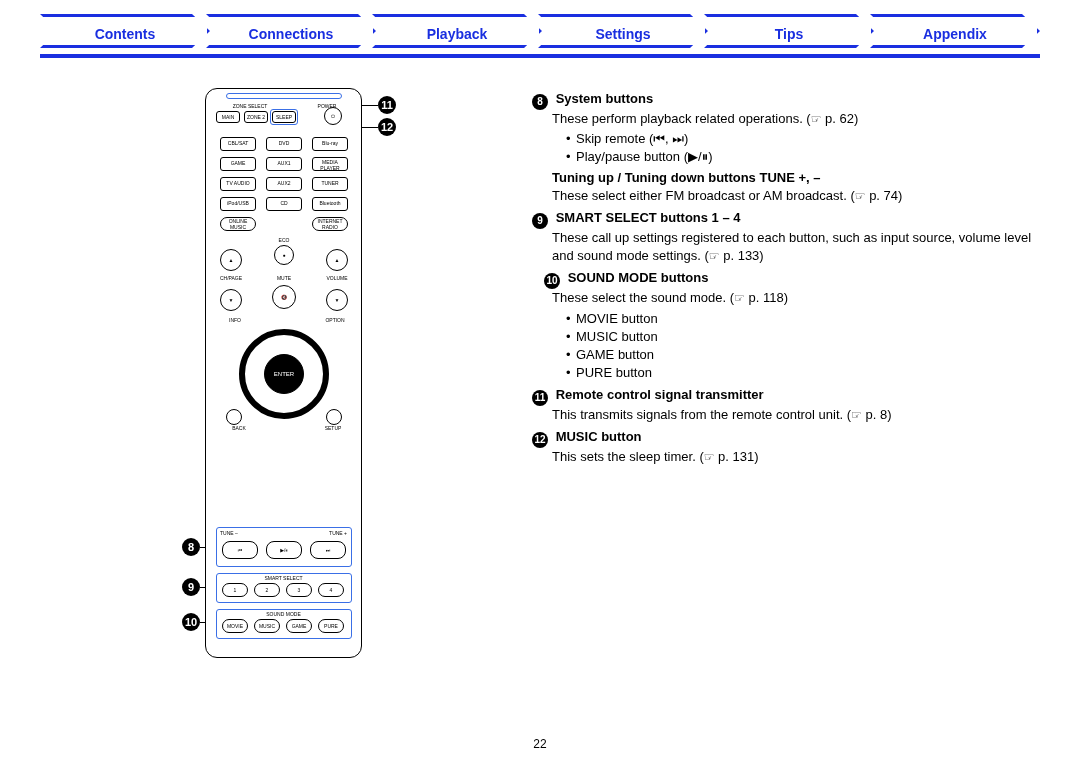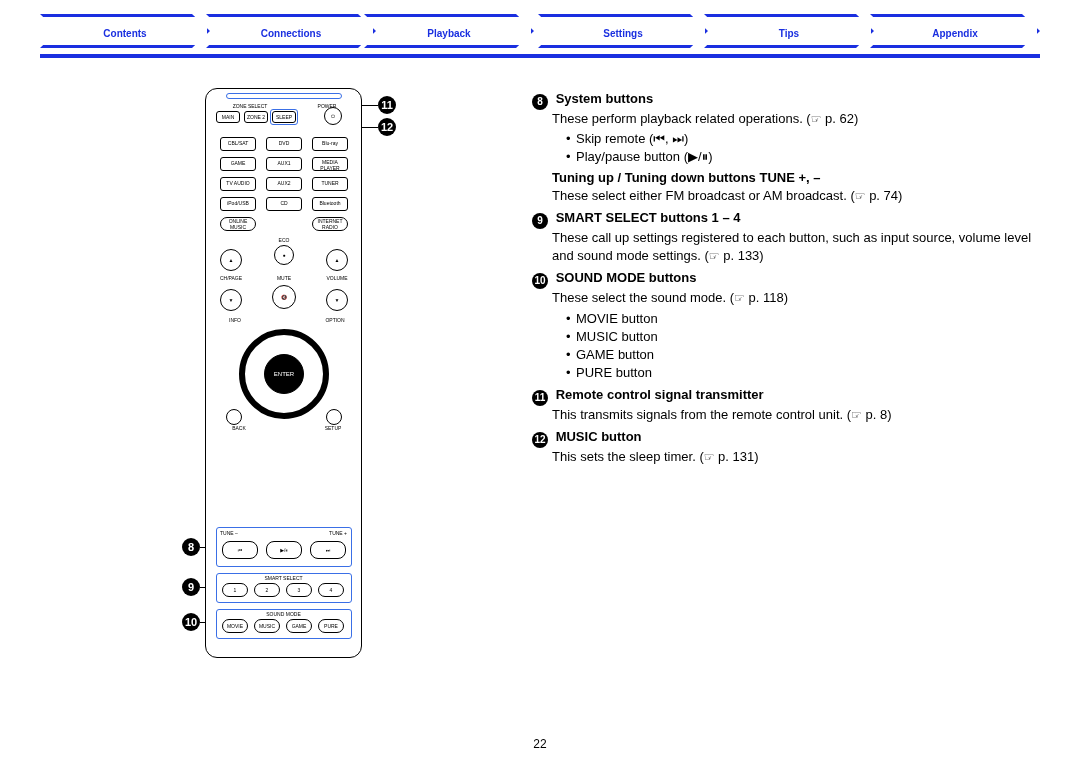--- a/index.html
+++ b/index.html
@@ -23,21 +23,21 @@
   .tab {
     position: absolute;
     top: 0;
     height: 34px;
     line-height: 34px;
     text-align: center;
     font-weight: bold;
     color: #1a2fe0;
     border: 3px solid #1a2fe0;
     background: #fff;
-    font-size: 10px;
+    font-size: 14px;
     
     clip-path: polygon(0 0, calc(100% - 18px) 0, 100% 50%, calc(100% - 18px) 100%, 0 100%, 18px 50%);
   }
 
   
   .page {
     position: relative;
     width: 100%;
     height: calc(100% - 58px);
   }
@@ -108,21 +108,21 @@
   }
 
   .hand { font-size:12px; }
 </style>
 </head>
 <body>
 
 <div class="tabbar">
   <div class="tab" style="left:0px;   width:170px;">Contents</div>
   <div class="tab" style="left:166px; width:170px;">Connections</div>
-  <div class="tab" style="left:324px; width:170px;">Playback</div>
+  <div class="tab" style="left:332px; width:170px;">Playback</div>
   <div class="tab" style="left:498px; width:170px;">Settings</div>
   <div class="tab" style="left:664px; width:170px;">Tips</div>
   <div class="tab" style="left:830px; width:170px;text-align:center;">Appendix</div>
 </div>
 
 <div class="page">
 
   <div>
 
     <div class="co-num" style="left:378px; top:38px;">11</div>
@@ -237,21 +237,21 @@
     </p>
 
     <p style="margin-top:4px;">
       <span class="callnum">9</span>
       <span class="b">SMART SELECT buttons 1 – 4</span>
     </p>
     <p style="padding-left:20px;">
       <span>These call up settings registered to each button, such as input source, volume level and sound mode settings.  (</span><span class="hand">☞</span><a class="ref"> p. 133</a><span>)</span>
     </p>
 
-    <p style="margin-top:4px;">
+    <p style="margin-top:4px;margin-left:12px;">
       <span class="callnum">10</span>
       <span class="b">SOUND MODE buttons</span>
     </p>
     <p style="padding-left:20px;">
       <span>These select the sound mode.  (</span><span class="hand">☞</span><a class="ref"> p. 118</a><span>)</span>
     </p>
     <ul class="bullets" style="padding-left:34px;">
       <li>MOVIE button</li>
       <li>MUSIC button</li>
       <li>GAME button</li>

